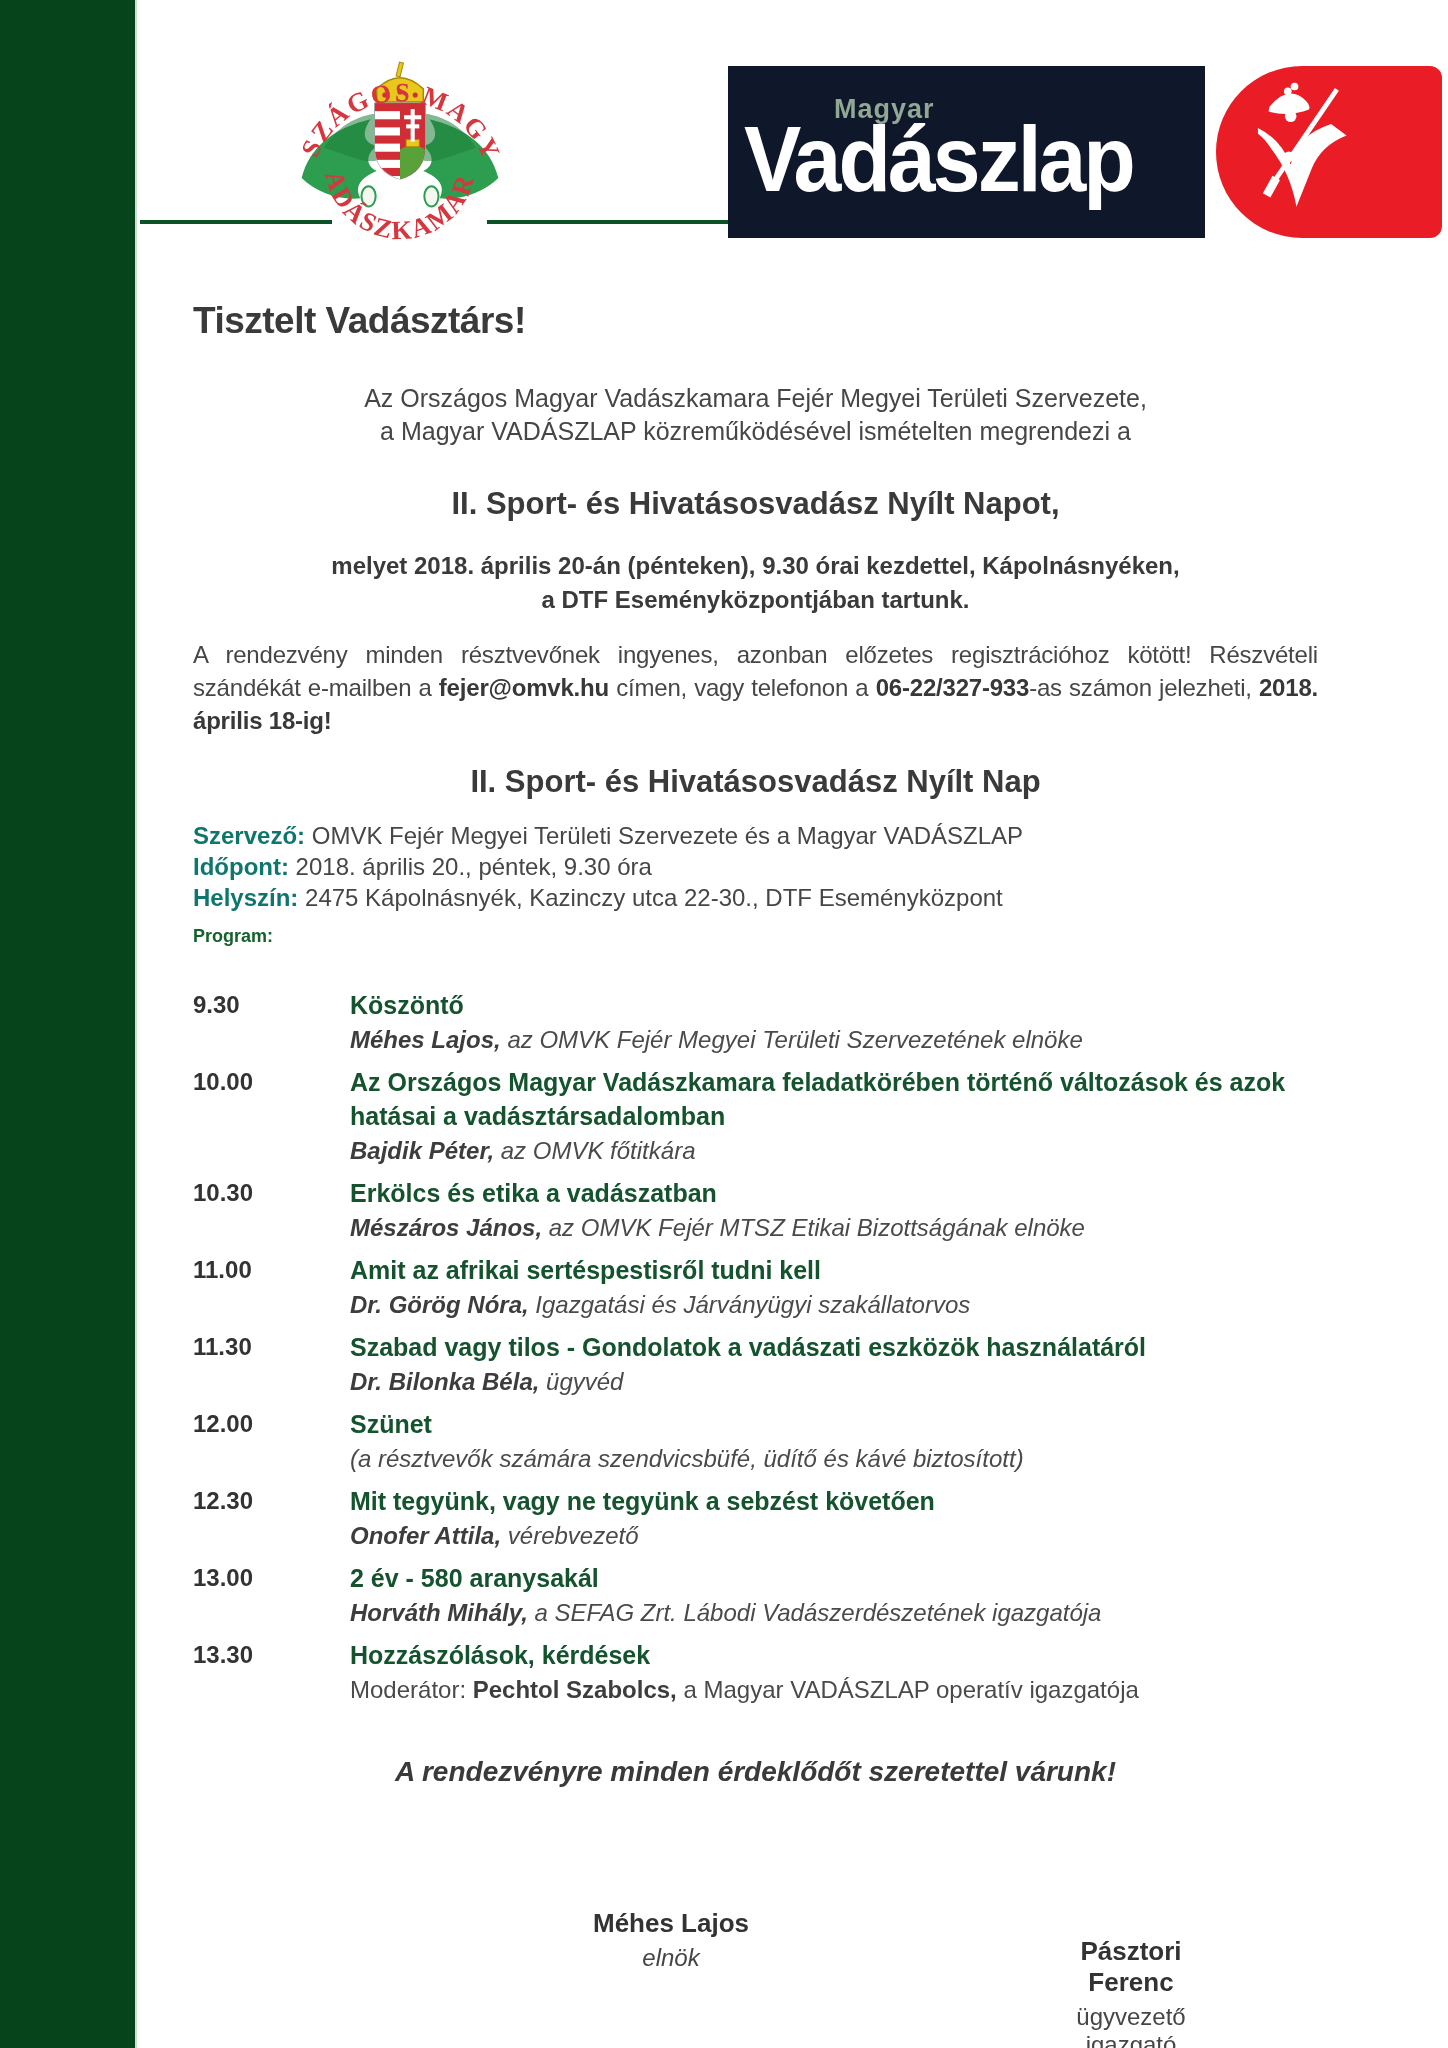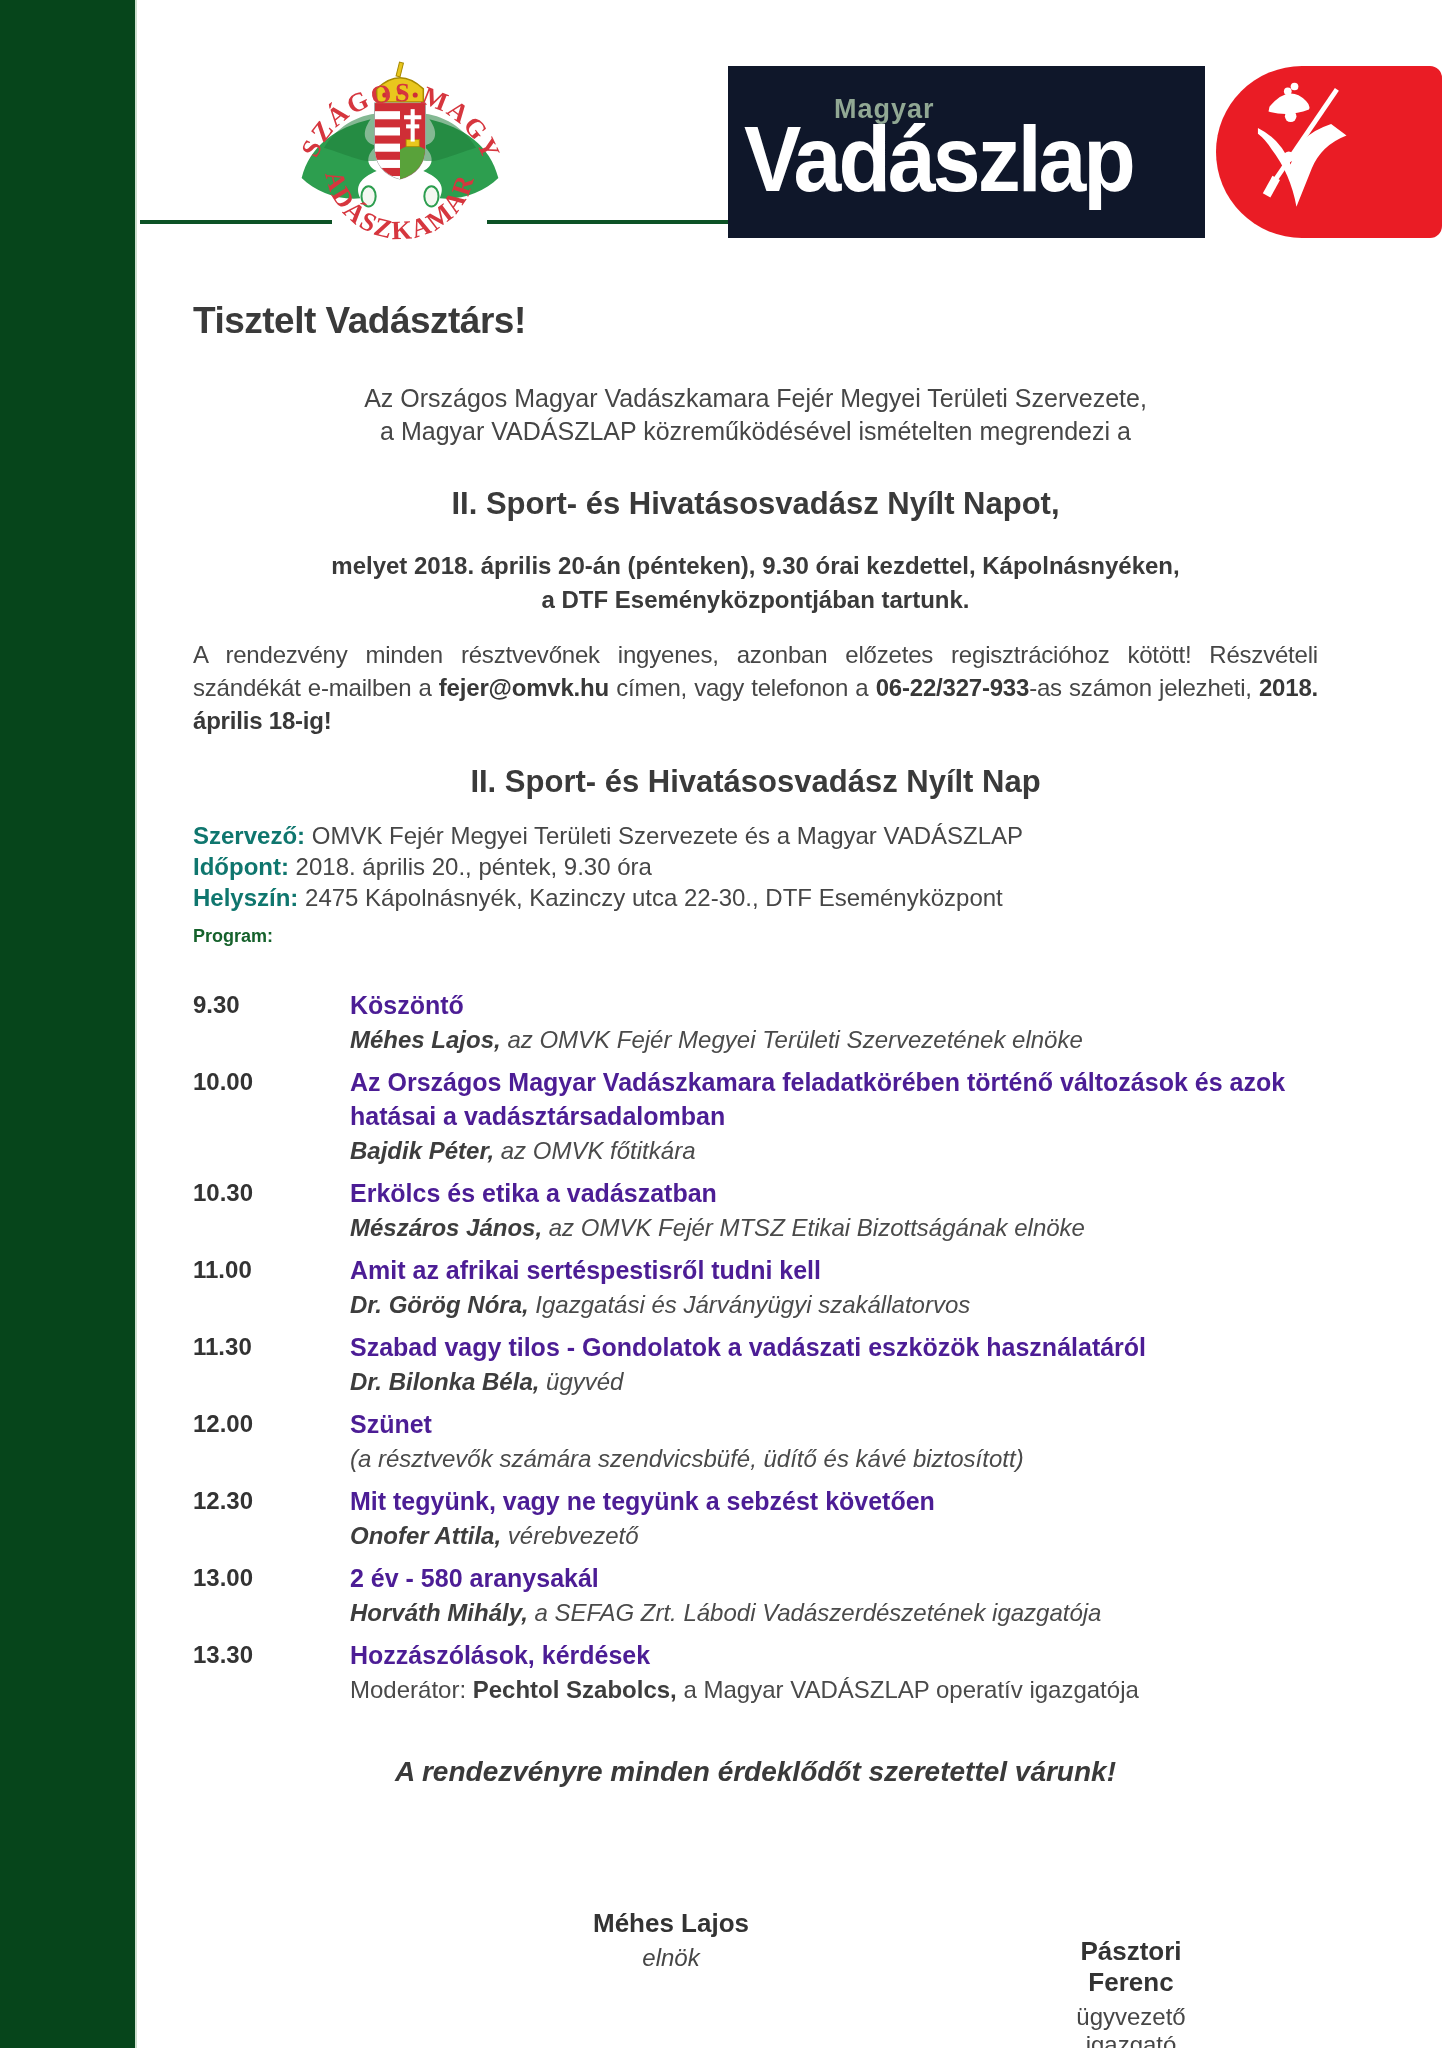--- a/index.html
+++ b/index.html
@@ -42,21 +42,21 @@
 
   .details { position:absolute; top:820px; left:0; font-size:24px; line-height:31px; color:#464646; }
   .details .lbl { font-weight:bold; color:#0f766e; }
 
   .program-label { position:absolute; top:926px; left:0; font-size:18px; font-weight:bold; color:#15612b; }
 
   .program { position:absolute; top:988px; left:0; }
   .prow { display:flex; align-items:flex-start; margin-bottom:10px; }
   .ptime { flex:0 0 157px; width:157px; font-size:24px; font-weight:bold; color:#333333; padding-top:3px; }
   .pbody { width:990px; }
-  .ptitle { font-size:25px; font-weight:bold; color:#4c1d95; line-height:34px; }
+  .ptitle { font-size:25px; font-weight:bold; color:#14532d; line-height:34px; }
   .pspeaker { font-size:24px; line-height:31px; margin-top:2px; color:#4a4a4a; font-style:italic; }
   .pspeaker.upright { font-style:normal; }
   .sname { font-weight:bold; color:#3d3d3d; }
 
   .closing { position:absolute; top:1756px; width:100%; text-align:center; font-size:28px; font-weight:bold; font-style:italic; color:#3a3a3a; }
 
   .sig { position:absolute; top:1908px; transform:translateX(-50%); text-align:center; }
   .sig-left { left:478px; }
   .sig-right { left:938px;margin-top:28px; }
   .sig-name { font-size:26px; font-weight:bold; color:#333333; }

